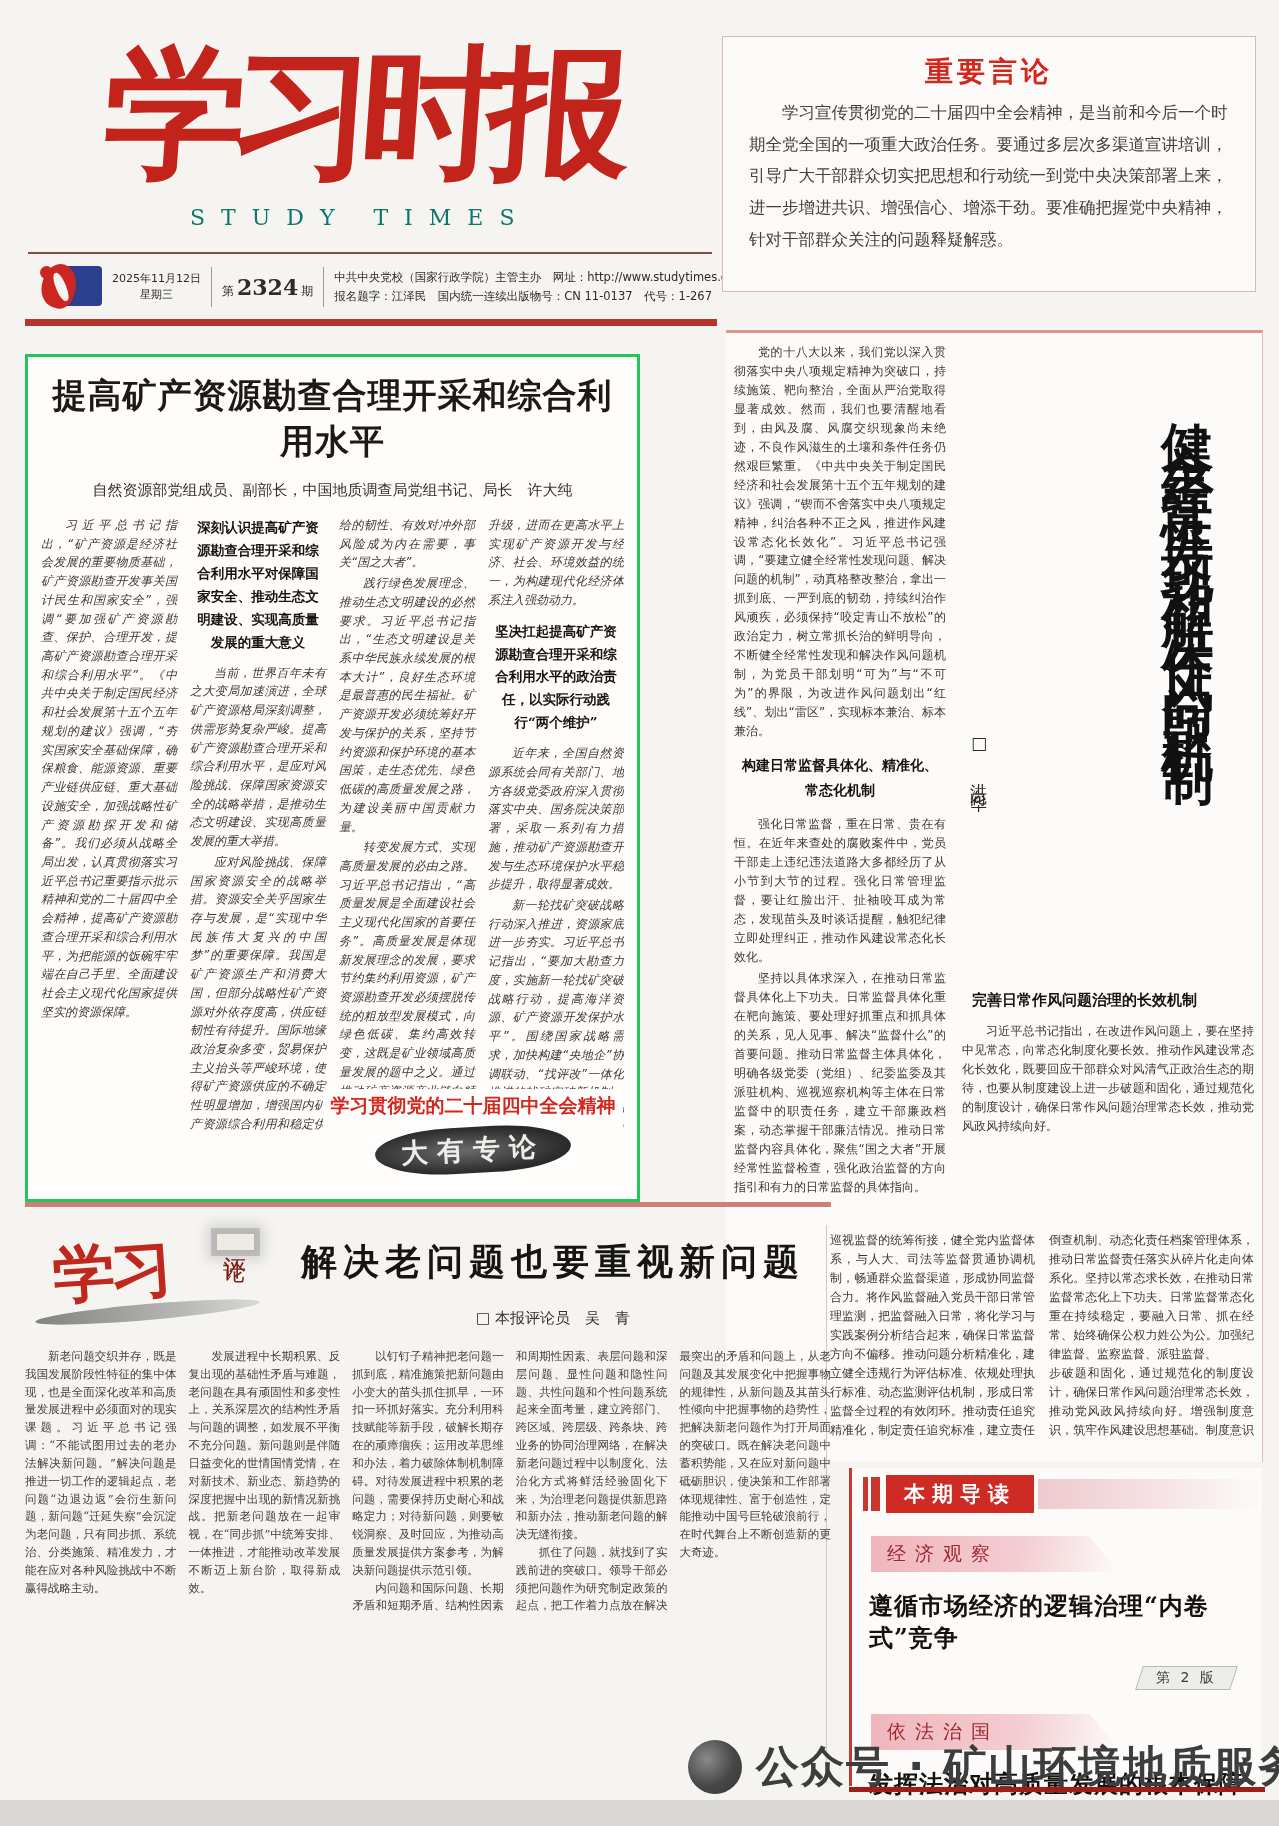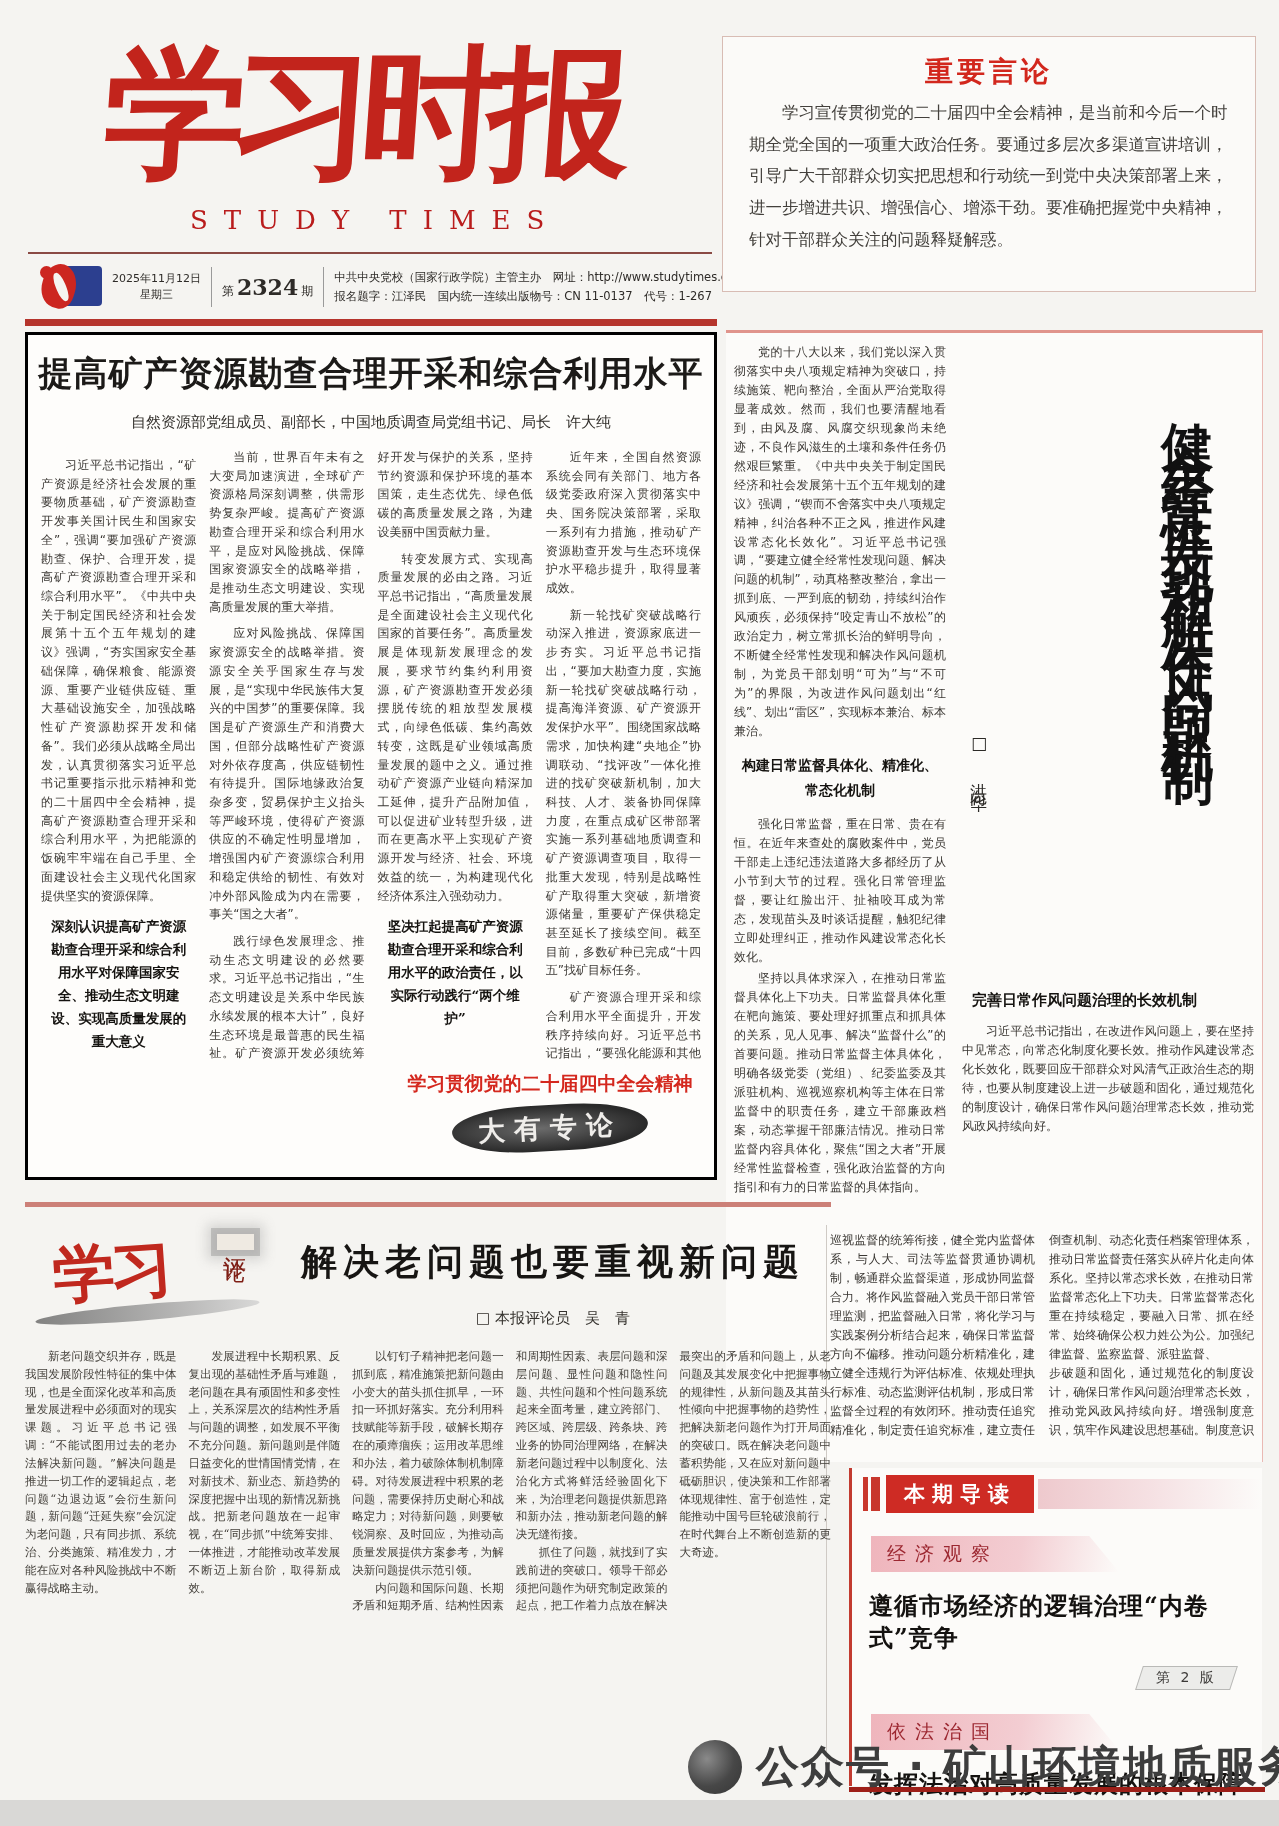--- a/index.html
+++ b/index.html
@@ -3,47 +3,47 @@
 <meta charset="utf-8">
 <style>
   html,body{margin:0;padding:0;background:#cfcfcd;}
   .canvas{position:relative;width:1279px;height:1826px;background:#f5f4f1;overflow:hidden;
           font-family:"DejaVu Sans",sans-serif;color:#2e2b28;}
   .abs{position:absolute;}
   
   .mast-cn{left:105px;top:22px;width:470px;height:180px;font-size:142px;line-height:180px;
            font-weight:bold;color:#c2241c;letter-spacing:-14px;font-family:"DejaVu Serif",serif;
            transform:skewX(-4deg);white-space:nowrap;}
-  .mast-en{left:190px;top:205px;font-size:26px;letter-spacing:16px;color:#b91c1c;
+  .mast-en{left:190px;top:205px;font-size:22px;letter-spacing:16px;color:#0f766e;
            font-family:"DejaVu Serif",serif;}
   .rule-thin{left:28px;top:252px;width:684px;height:2px;background:#8a4a44;}
   .rule-red{left:25px;top:319px;width:692px;height:7px;background:#b5342c;}
   
   .dateline{left:40px;top:258px;width:672px;height:58px;display:flex;align-items:center;gap:10px;}
   .dl-logo{width:62px;height:46px;position:relative;flex:none;}
   .dl-date{font-size:11px;line-height:1.5;text-align:center;flex:none;}
   .dl-sep{width:1px;height:40px;background:#9a9a9a;flex:none;}
   .dl-issue{font-size:12px;flex:none;display:flex;align-items:baseline;gap:3px;}
   .dl-issue b{font-size:22px;font-family:"DejaVu Serif",serif;}
   .dl-info{font-size:11.5px;line-height:1.65;white-space:nowrap;}
   
   .yaolun{left:722px;top:36px;width:532px;height:254px;border:1px solid #d8bcb4;background:#fbfaf8;}
   .yaolun h2{margin:16px 0 6px 0;text-align:center;color:#d2271d;font-size:28px;letter-spacing:4px;}
   .yaolun p{margin:6px 26px;font-size:16.5px;line-height:1.92;text-indent:2em;color:#43403c;
             font-family:"DejaVu Serif",serif;}
   
-  .article1{left:25px;top:332px;width:692px;height:848px;border:3px solid #000000;background:#fefdfb;
+  .article1{left:25px;top:354px;width:615px;height:848px;border:3px solid #22c55e;background:#fefdfb;
             box-sizing:border-box;}
   .article1 h1{margin:16px 10px 0 10px;text-align:center;font-size:34px;letter-spacing:1px;
                font-family:"DejaVu Serif",serif;color:#1c1a18;}
   .a1-byline{margin-top:16px;text-align:center;font-size:15px;color:#33302c;
              font-family:"DejaVu Serif",serif;}
   .a1-cols{margin:16px 13px 0 13px;column-count:4;column-gap:13px;height:628px;overflow:hidden;
            font-size:12px;line-height:1.56;text-align:justify;color:#3a3733;}
-  .a1-cols p{margin:8px 0 2px 0;text-indent:2em;}
+  .a1-cols p{margin:0 0 2px 0;text-indent:2em;font-style:italic;}
   .a1-cols h3{margin:10px 4px;font-size:13.5px;line-height:1.7;text-align:center;color:#151310;
               break-inside:avoid;font-family:"DejaVu Serif",serif;}
   .slogan{right:14px;bottom:8px;width:300px;height:102px;background:#fefdfb;text-align:center;}
   .slogan-text{display:block;margin-top:4px;color:#d4281e;font-weight:bold;font-size:19px;
                letter-spacing:0;white-space:nowrap;}
   .brush{margin:8px auto 0 auto;width:196px;height:46px;border-radius:48%/62%;
          background:radial-gradient(ellipse at 45% 50%, #6b6b6b 0%, #2a2a2a 70%);
          transform:rotate(-3deg);color:#efedea;font-size:27px;font-weight:bold;line-height:46px;
          letter-spacing:9px;font-family:"DejaVu Serif",serif;}
   

